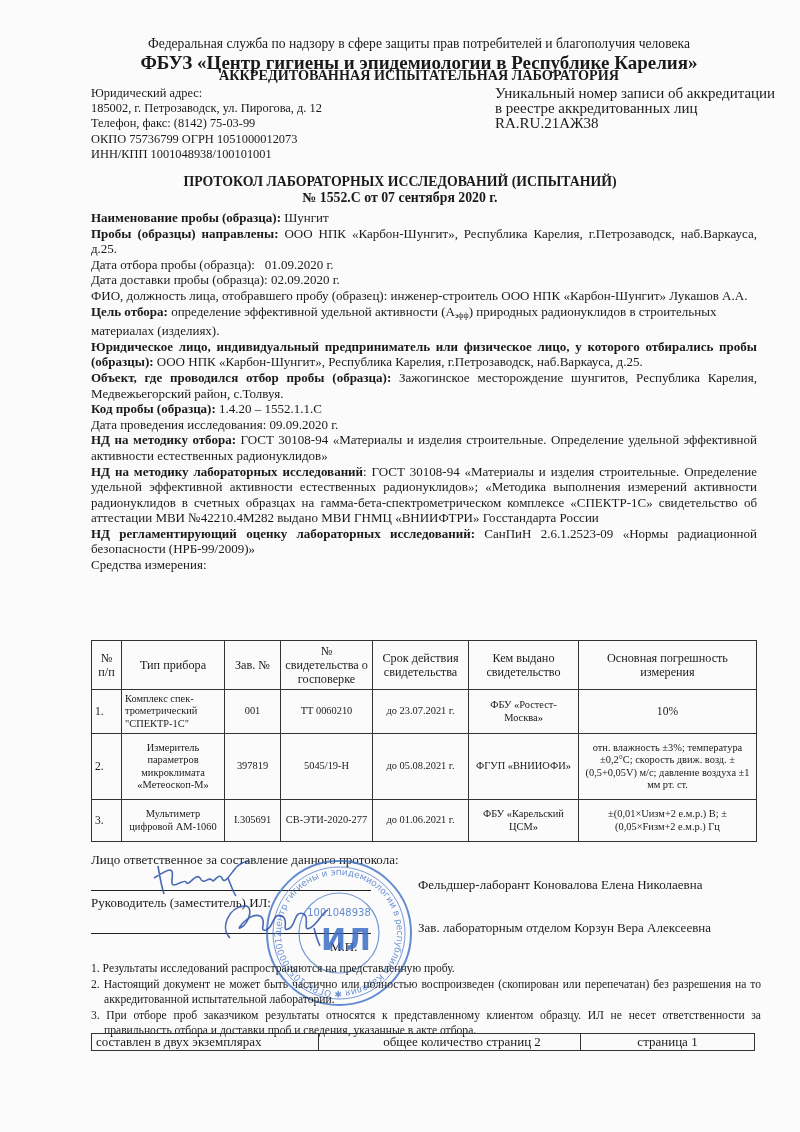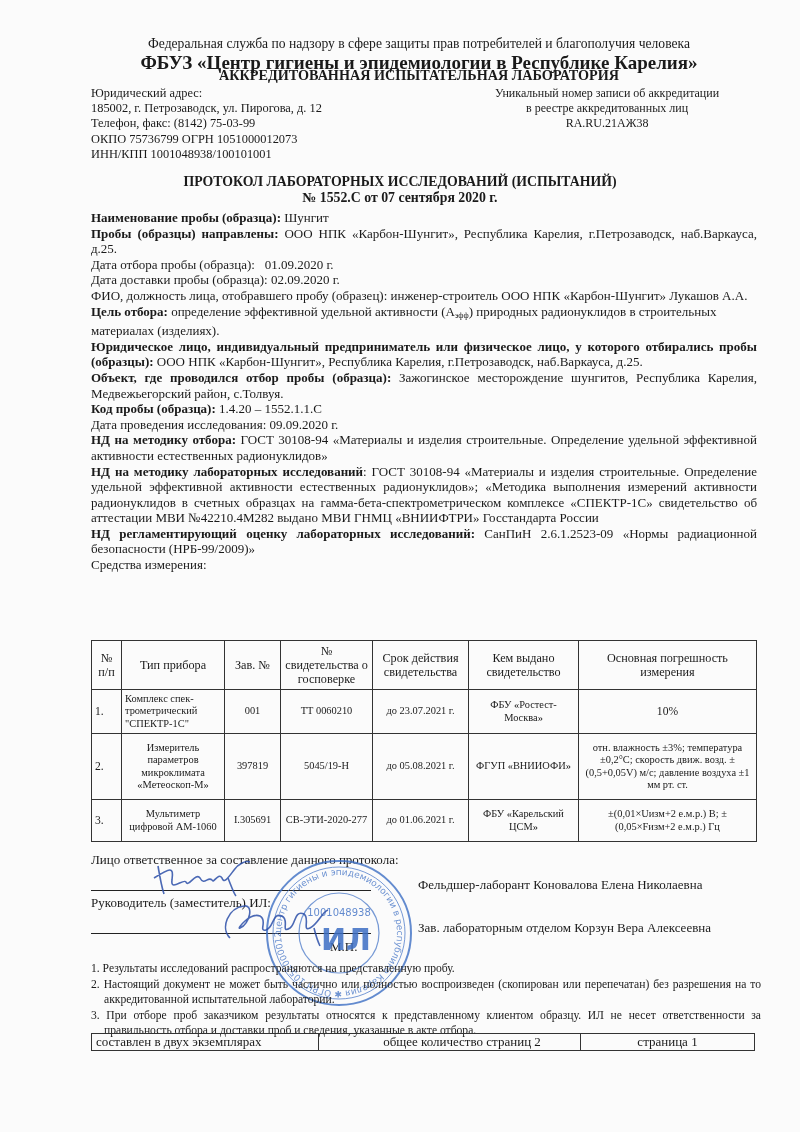--- a/index.html
+++ b/index.html
@@ -4,21 +4,21 @@
 <style>
   html, body { margin:0; padding:0; }
   body { width:800px; height:1132px; background:#fbfbfb; position:relative; overflow:hidden;
          font-family:"Liberation Serif", serif; color:#1a1a1a; font-size:12.4px; }
   .page { position:absolute; left:0; top:0; width:800px; height:1132px; }
   .hdr-center { position:absolute; left:0; width:800px; text-align:center;padding-left:19px; }
   .h1 { top:36px; font-size:13.6px; }
   .h2 { top:52px; font-size:19px; font-weight:bold; }
   .h3 { top:67px; font-size:14.2px; font-weight:bold; }
   .addr { position:absolute; left:91px; top:86px; line-height:15.2px; font-size:12.4px; }
-  .accr { position:absolute; left:495px; top:86px; line-height:15.2px; font-size:12px;text-align:center; }
+  .accr { position:absolute; left:495px; top:86px; line-height:15.2px; font-size:15px; }
   .ptitle { position:absolute; left:0; width:800px; text-align:center; font-weight:bold; font-size:13.8px; }
   .pt1 { top:174px; } .pt2 { top:190px; }
   .body { position:absolute; left:91px; width:666px; top:210px; font-size:13px; line-height:15.6px; }
   .body p { margin:0; }
   .body .j { text-align:justify; text-align-last:left; }
   .body b { font-weight:bold; }
   sub { font-size:8px; vertical-align:-2px; }
   table.inst { position:absolute; left:91px; top:640px; width:666px; border-collapse:collapse; font-size:11.6px; }
   table.inst td, table.inst th { border:1px solid #333; text-align:center; vertical-align:middle; padding:1px 3px; font-weight:normal; line-height:13px; }
   table.inst th { font-size:12.2px; line-height:14px; padding:3px 3px; }

